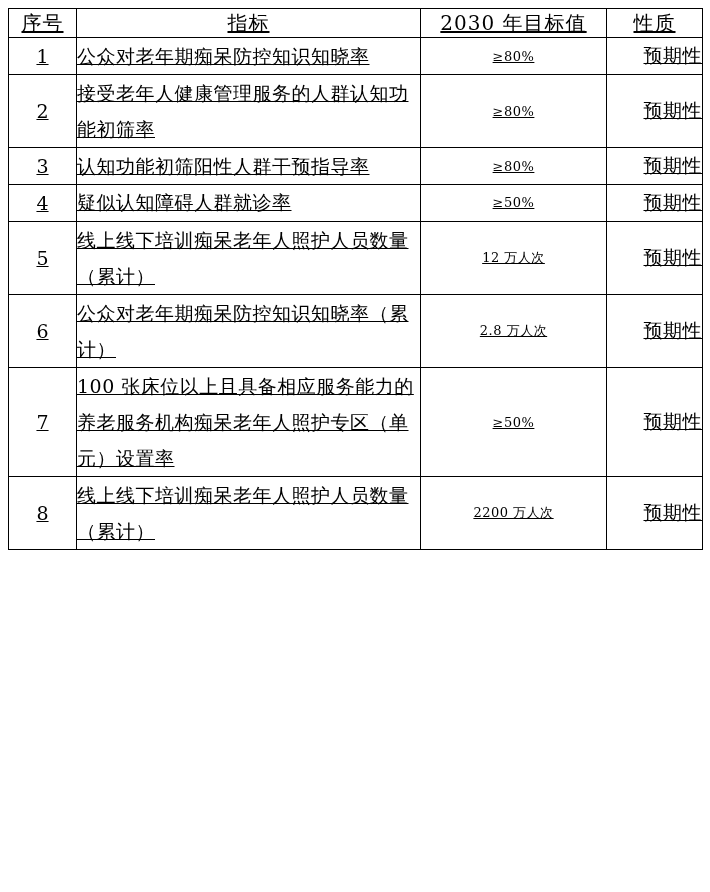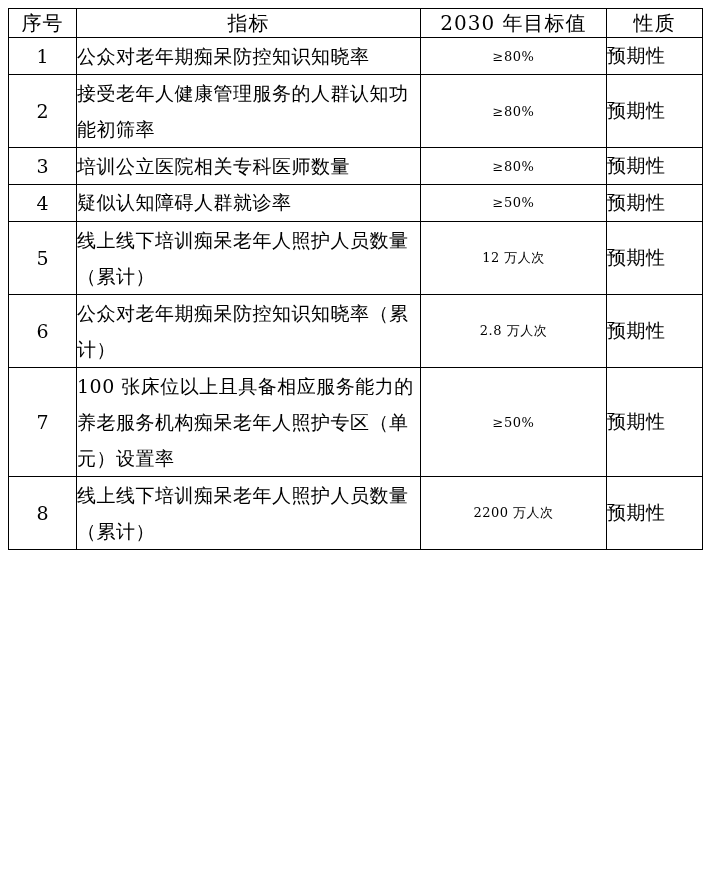--- a/index.html
+++ b/index.html
@@ -12,20 +12,21 @@
     height: 892px;
     font-family: "DejaVu Serif", "Liberation Serif", serif;
     color: #000000;
     overflow: hidden;
   }
   .doc-wrap {
     width: 710px;
     height: 892px;
     box-sizing: border-box;
     padding: 8px 8px 0 8px;
+    text-decoration: underline;
   }
   table.indicator-table {
     border-collapse: collapse;
     width: 694px;
     table-layout: fixed;
   }
   table.indicator-table td,
   table.indicator-table th {
     border: 1px solid #000000;
     padding: 0;
@@ -57,21 +58,21 @@
     padding: 10px 14px 10px 16px;
     letter-spacing: 0.5px;
   }
   .cell-target {
     text-align: center;
     font-size: 13px;
     padding: 8px 4px;
     letter-spacing: 0.5px;
   }
   .cell-nature {
-    text-align: left;
+    text-align: right;
     font-size: 19px;
     padding: 8px 2px;
     letter-spacing: 0.5px;
   }
   .row-tall .cell-ind { line-height: 1.9; }
 </style>
 </head>
 <body>
 
 <div class="doc-wrap">
@@ -98,21 +99,21 @@
         <td class="cell-nature">预期性</td>
       </tr>
       <tr class="row-tall">
         <td class="cell-seq">2</td>
         <td class="cell-ind">接受老年人健康管理服务的人群认知功能初筛率</td>
         <td class="cell-target">≥80%</td>
         <td class="cell-nature">预期性</td>
       </tr>
       <tr class="row-tall">
         <td class="cell-seq">3</td>
-        <td class="cell-ind">培训公立医院相关专科医师数量</td>
+        <td class="cell-ind">认知功能初筛阳性人群干预指导率</td>
         <td class="cell-target">≥80%</td>
         <td class="cell-nature">预期性</td>
       </tr>
       <tr>
         <td class="cell-seq">4</td>
         <td class="cell-ind">疑似认知障碍人群就诊率</td>
         <td class="cell-target">≥50%</td>
         <td class="cell-nature">预期性</td>
       </tr>
       <tr class="row-tall">

